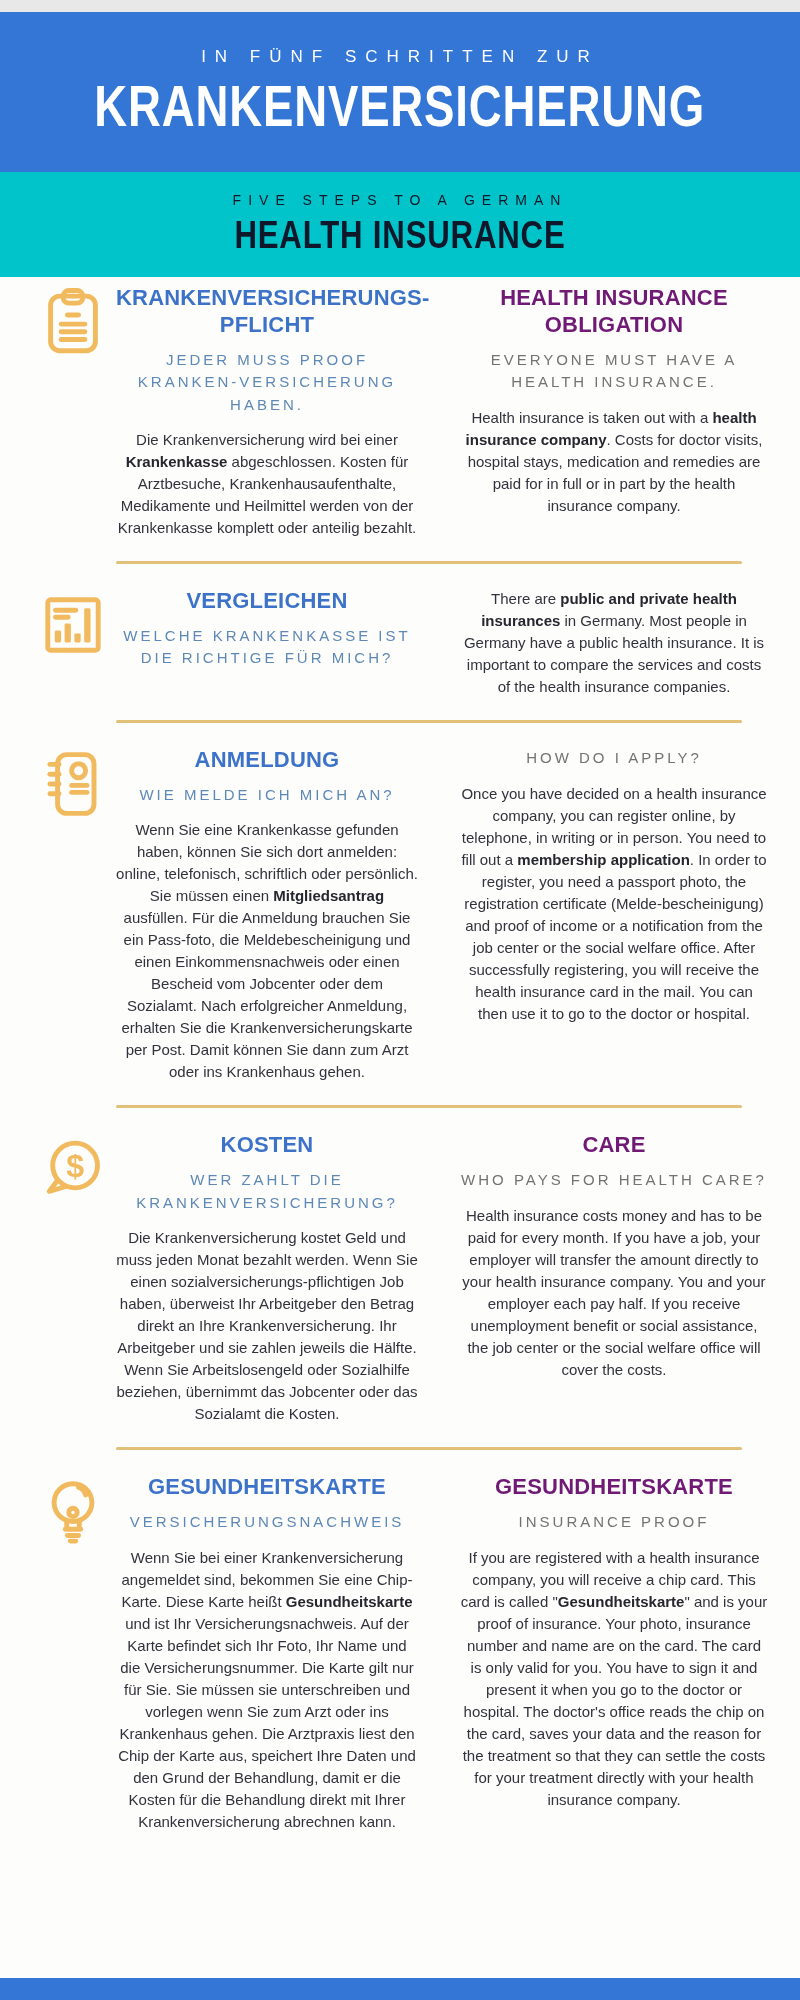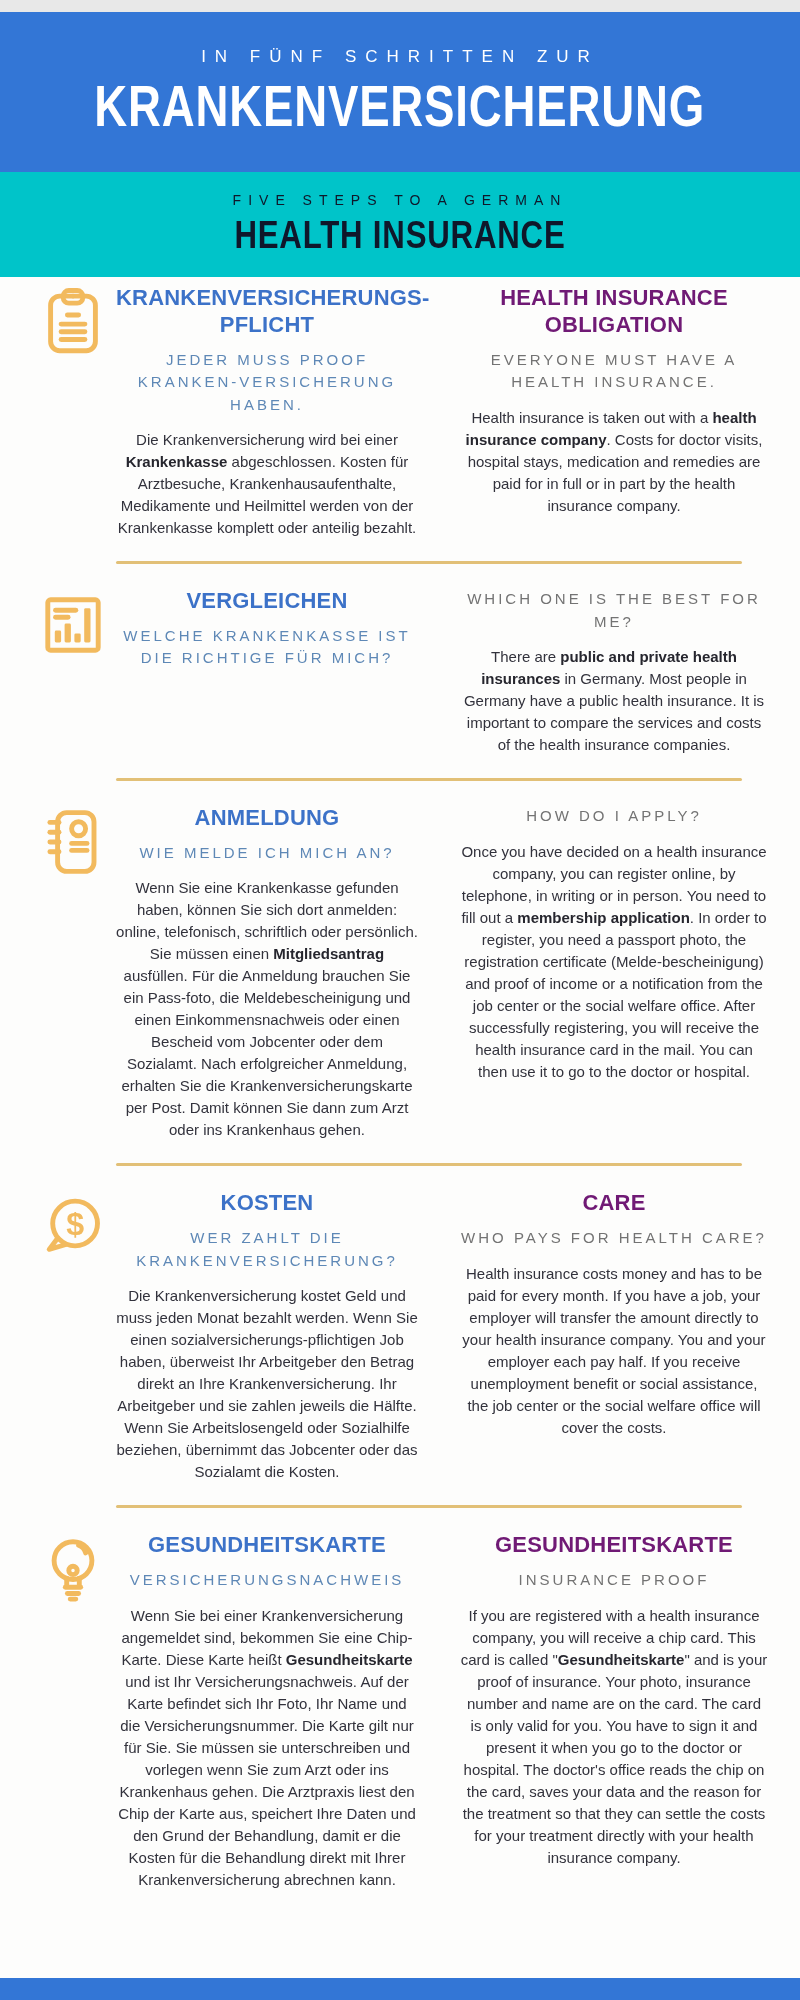--- a/index.html
+++ b/index.html
@@ -108,21 +108,20 @@
           <rect x="38" y="48" width="9" height="27" rx="2" fill="#f2ba5e" stroke="none"></rect>
           <rect x="52" y="62" width="9" height="13" rx="2" fill="#f2ba5e" stroke="none"></rect>
           <rect x="66" y="26" width="9" height="49" rx="2" fill="#f2ba5e" stroke="none"></rect>
         </svg>
       </div>
       <div class="col de">
         <h2 class="sec-title">VERGLEICHEN</h2>
         <div class="sec-sub">WELCHE KRANKENKASSE IST DIE RICHTIGE FÜR MICH?</div>
       </div>
       <div class="col en">
-        <div class="sec-sub">WHICH ONE IS THE BEST FOR ME?</div>
         <p class="sec-body">There are <b>public and private health insurances</b> in Germany. Most people in Germany have a public health insurance. It is important to compare the services and costs of the health insurance companies.</p>
       </div>
     </section>
     <div class="divider"></div>
 
     <section class="step">
       <div class="icon-col">
         <svg viewBox="0 0 100 100" fill="none" stroke="#f2ba5e" stroke-width="7" stroke-linecap="round" stroke-linejoin="round">
           <rect x="28" y="8" width="52" height="84" rx="13"></rect>
           <line x1="17" y1="22" x2="30" y2="22"></line>

